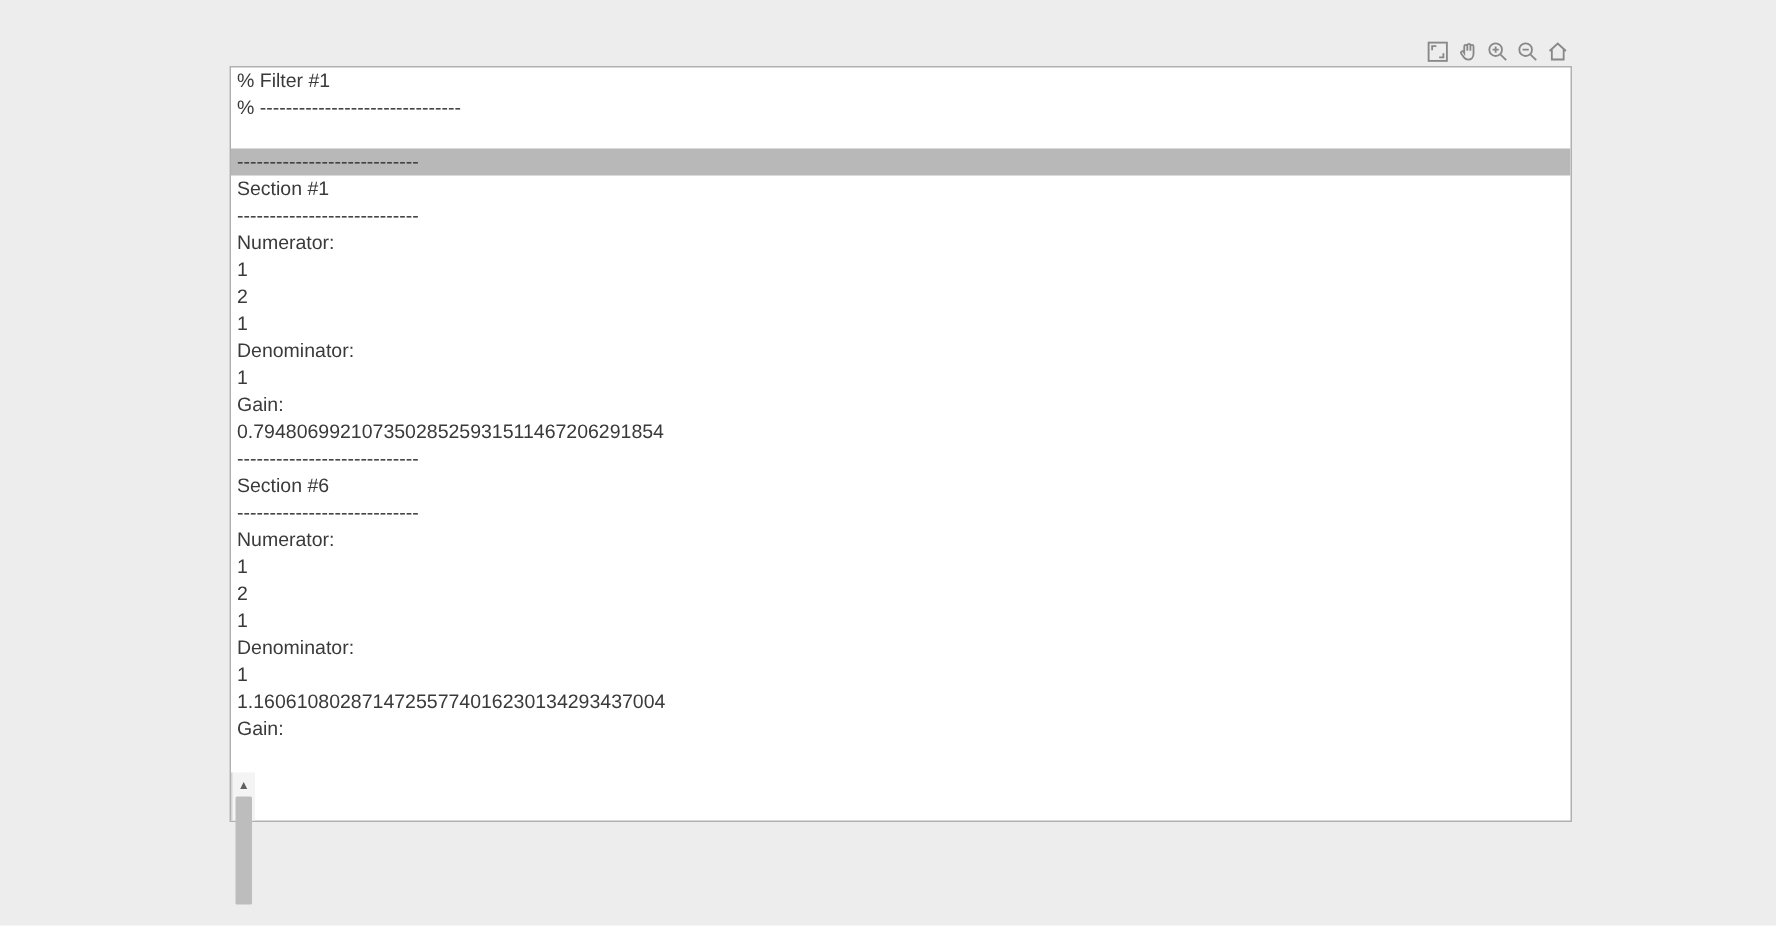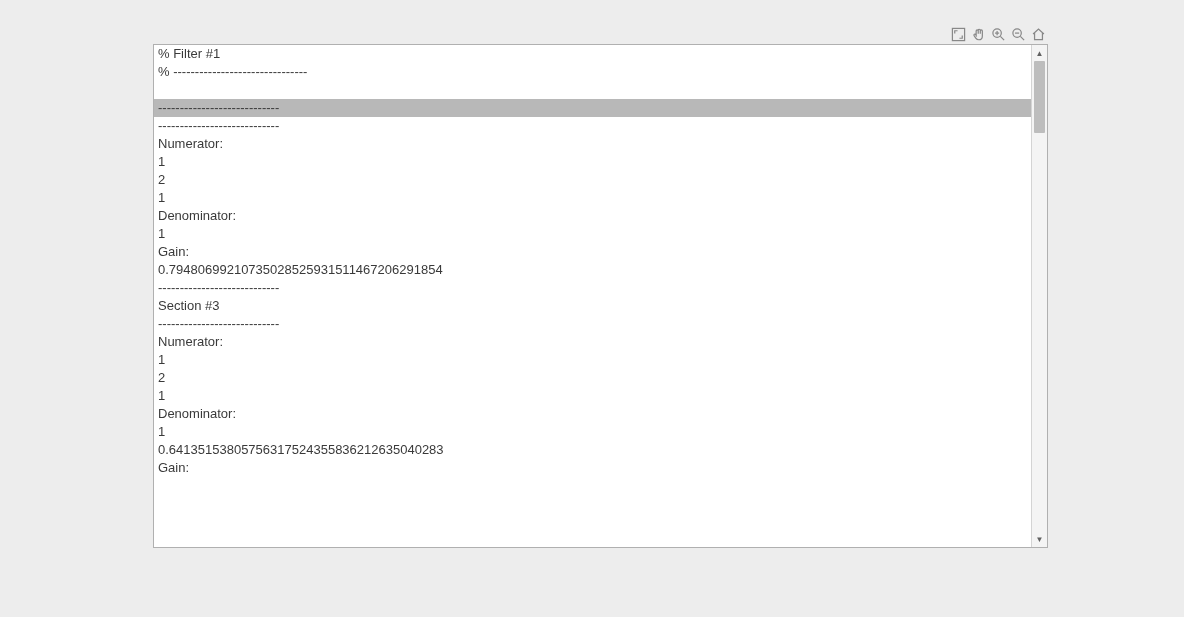--- a/index.html
+++ b/index.html
@@ -43,20 +43,21 @@
     }
     .content-wrapper {
       position: absolute;
       top: 44px;
       left: 153px;
       width: 895px;
       height: 504px;
       border: 1px solid #b0b0b0;
       background: #fff;
       display: flex;
+      flex-direction: column;
     }
     .text-area {
       flex: 1;
       overflow: hidden;
       font-size: 13px;
       line-height: 18px;
       color: #3a3a3a;
     }
     .text-line {
       padding-left: 4px;
@@ -133,39 +134,40 @@
       </svg>
   </div>
 </div>
 
 <div class="content-wrapper">
   <div class="text-area" id="text-area">
       <div class="text-line">% Filter #1</div>
       <div class="text-line">% -------------------------------</div>
       <div class="text-line"></div>
       <div class="text-line highlighted">----------------------------</div>
+      <div class="text-line">Section #1</div>
       <div class="text-line">----------------------------</div>
       <div class="text-line">Numerator:</div>
       <div class="text-line">1</div>
       <div class="text-line">2</div>
       <div class="text-line">1</div>
       <div class="text-line">Denominator:</div>
       <div class="text-line">1</div>
       <div class="text-line">Gain:</div>
       <div class="text-line">0.79480699210735028525931511467206291854</div>
       <div class="text-line">----------------------------</div>
-      <div class="text-line">Section #3</div>
+      <div class="text-line">Section #6</div>
       <div class="text-line">----------------------------</div>
       <div class="text-line">Numerator:</div>
       <div class="text-line">1</div>
       <div class="text-line">2</div>
       <div class="text-line">1</div>
       <div class="text-line">Denominator:</div>
       <div class="text-line">1</div>
-      <div class="text-line">0.64135153805756317524355836212635040283</div>
+      <div class="text-line">1.16061080287147255774016230134293437004</div>
       <div class="text-line">Gain:</div>
     </div>
   <div class="scrollbar">
     <div class="scroll-arrow">▲</div>
     <div class="scroll-track">
       <div class="scroll-thumb"></div>
     </div>
     <div class="scroll-arrow">▼</div>
   </div>
 </div>

